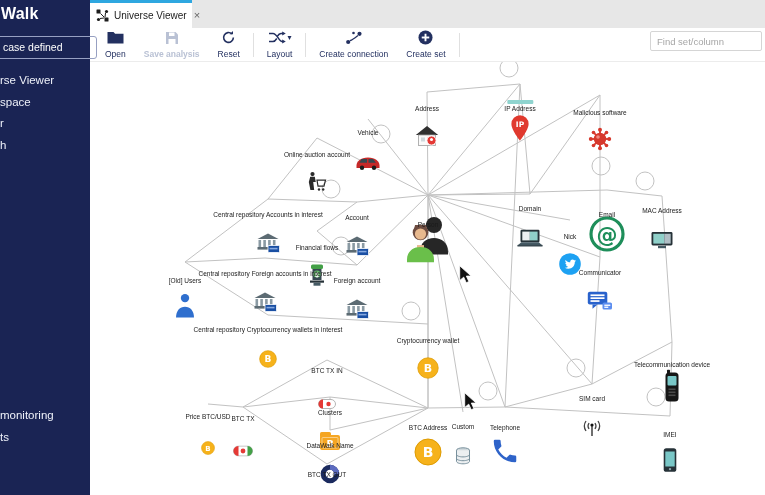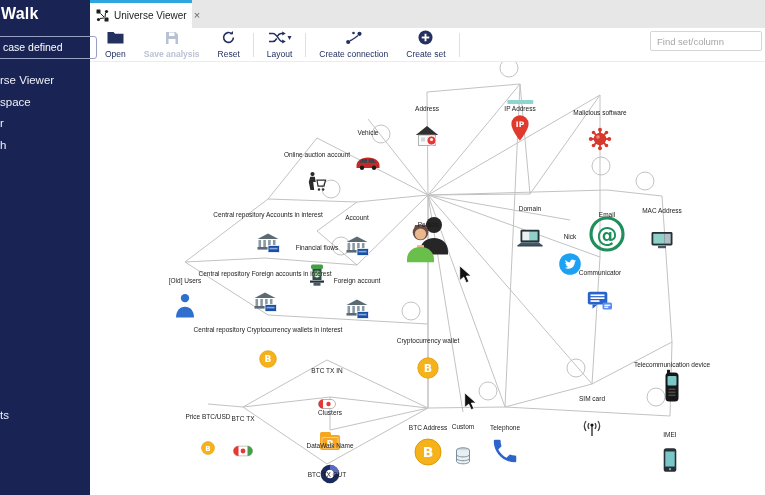--- a/index.html
+++ b/index.html
@@ -54,20 +54,21 @@
   <div class="sidebar">
     <div class="logo">Walk</div>
     <div class="case-box">case defined</div>
     <div class="side-menu" id="side-menu-top">
         <div class="side-item">rse Viewer</div>
         <div class="side-item">space</div>
         <div class="side-item">r</div>
         <div class="side-item">h</div>
       </div>
     <div class="side-menu bottom" id="side-menu-bottom">
+        <div class="side-item">monitoring</div>
         <div class="side-item">ts</div>
       </div>
   </div>
 
   <div class="tabbar">
     <div class="tab">
       <span style="line-height:0;">
         <svg width="13" height="13" viewBox="0 0 13 13">
             <g fill="#1c1c1c">
               <rect x="0.5" y="0.5" width="4" height="4" rx="0.5"></rect>

